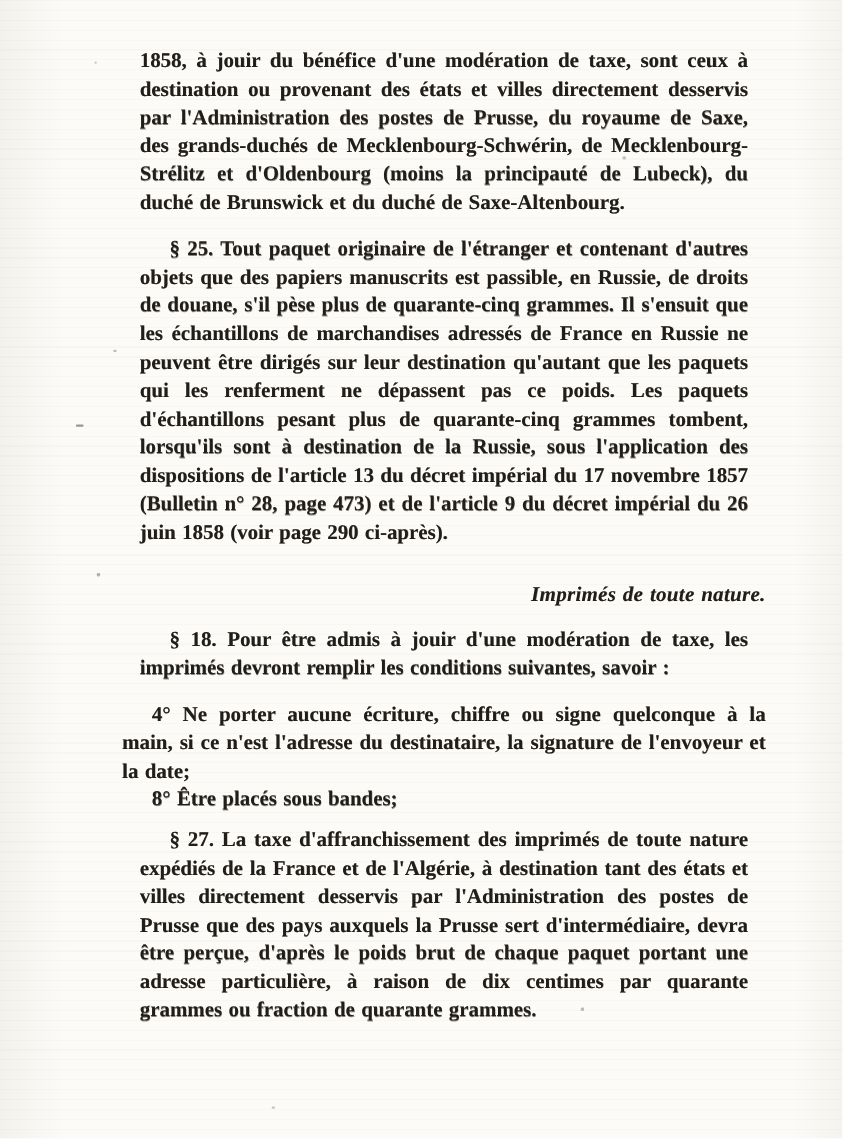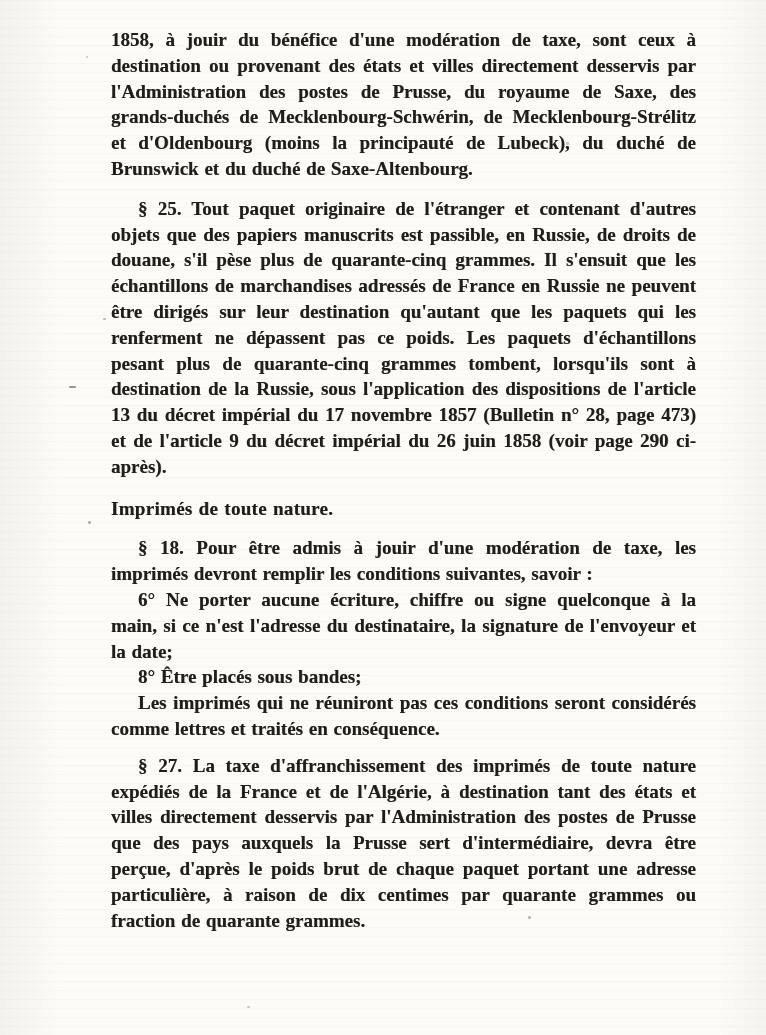--- a/index.html
+++ b/index.html
@@ -28,30 +28,31 @@
     color: #211d18;
     font-size: 19px;
     line-height: 25.8px;
     font-weight: 700;
     text-align: justify;
     text-shadow: 0.3px 0.3px 0.5px rgba(45,40,33,0.55);
     filter: blur(0.22px);
     word-spacing: 1px;
   }
   .para {
-    margin: 0;
+    margin: 16px;
     text-indent: 27px;
   }
   .para.no-indent { text-indent: 0; }
   .para.space-before { margin-top: 14px; }
   .para.space-before-sm { margin-top: 11px; }
   .section-heading {
-    margin: 16px 0 14px 0;
+    margin: 30px 0 14px 0;
     text-indent: 0;
-    text-align: left;
+    text-align: right;
+    font-style: italic;
     font-size: 19px;
     letter-spacing: 0.3px;
   }
   .condition { margin: 0; text-indent: 27px; }
   .speck {
     position: absolute;
     background: #4a453d;
     border-radius: 1px;
     pointer-events: none;
   }
@@ -79,23 +80,22 @@
   <div class="text-column">
 
     <p class="para no-indent">1858, à jouir du bénéfice d'une modération de taxe, sont ceux à destination ou provenant des états et villes directement desservis par l'Administration des postes de Prusse, du royaume de Saxe, des grands-duchés de Mecklenbourg-Schwérin, de Mecklenbourg-Strélitz et d'Oldenbourg (moins la principauté de Lubeck), du duché de Brunswick et du duché de Saxe-Altenbourg.</p>
 
     <p class="para space-before">§ 25. Tout paquet originaire de l'étranger et contenant d'autres objets que des papiers manuscrits est passible, en Russie, de droits de douane, s'il pèse plus de quarante-cinq grammes. Il s'ensuit que les échantillons de marchandises adressés de France en Russie ne peuvent être dirigés sur leur destination qu'autant que les paquets qui les renferment ne dépassent pas ce poids. Les paquets d'échantillons pesant plus de quarante-cinq grammes tombent, lorsqu'ils sont à destination de la Russie, sous l'application des dispositions de l'article 13 du décret impérial du 17 novembre 1857 (Bulletin n° 28, page 473) et de l'article 9 du décret impérial du 26 juin 1858 (voir page 290 ci-après).</p>
 
     <p class="para section-heading">Imprimés de toute nature.</p>
 
     <p class="para">§ 18. Pour être admis à jouir d'une modération de taxe, les imprimés devront remplir les conditions suivantes, savoir :</p>
 
-    <p class="condition">6° Ne porter aucune écriture, chiffre ou signe quelconque à la main, si ce n'est l'adresse du destinataire, la signature de l'envoyeur et la date;</p>
+    <p class="condition">4° Ne porter aucune écriture, chiffre ou signe quelconque à la main, si ce n'est l'adresse du destinataire, la signature de l'envoyeur et la date;</p>
 
     <p class="condition">8° Être placés sous bandes;</p>
 
 
-    <p class="para">Les imprimés qui ne réuniront pas ces conditions seront considérés comme lettres et traités en conséquence.</p>
 
     <p class="para space-before-sm">§ 27. La taxe d'affranchissement des imprimés de toute nature expédiés de la France et de l'Algérie, à destination tant des états et villes directement desservis par l'Administration des postes de Prusse que des pays auxquels la Prusse sert d'intermédiaire, devra être perçue, d'après le poids brut de chaque paquet portant une adresse particulière, à raison de dix centimes par quarante grammes ou fraction de quarante grammes.</p>
 
   </div>
 </div>
 
 </body></html>

